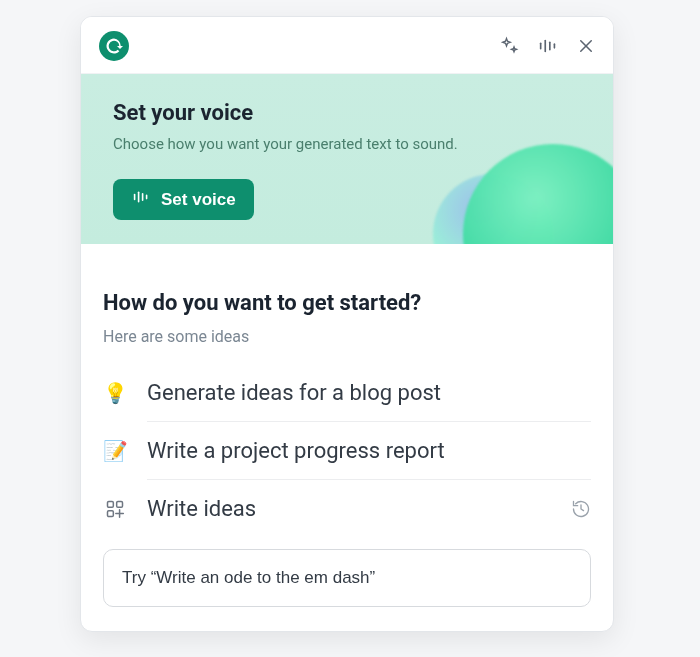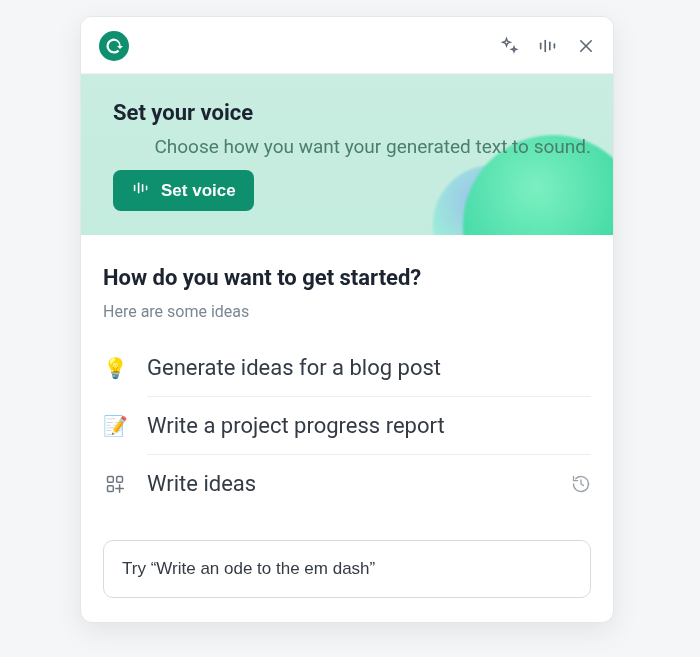--- a/index.html
+++ b/index.html
@@ -45,46 +45,46 @@
   }
   .blob {
     position: absolute;
     border-radius: 50%;
     filter: blur(1px);
     opacity: 0.95;
   }
   .blob1 { width:180px; height:180px; right:-30px; bottom:-80px; background: radial-gradient(circle at 40% 30%, #7af0c0 0%, #2ed59a 70%); }
   .blob2 { width:120px; height:120px; right:60px; bottom:-50px; background: radial-gradient(circle at 40% 30%, #7f9af5 0%, #7afed0 60%); opacity:0.55; }
   .voice-title { font-size: 22px; font-weight: 700; color: #1b2430; margin-bottom: 10px; position:relative; z-index:1;}
-  .voice-sub { font-size: 19px; color: #4a7f6d; margin-bottom: 12px; position:relative; z-index:1;text-align:right;}
+  .voice-sub { font-size: 15px; color: #4a7f6d; margin-bottom: 26px; position:relative; z-index:1;}
   .set-voice-btn {
     display: inline-flex; align-items: center; gap: 10px;
     background: #0e8f6e; color: #fff; font-weight: 600; font-size: 17px;
     padding: 10px 18px; border-radius: 8px; border: none; cursor: pointer;
     position:relative; z-index:1;
   }
   .main { padding: 30px 22px 24px 22px; }
-  .main-title { font-size: 22px; font-weight: 700; color: #1b2430; margin-bottom: 12px; }
+  .main-title { font-size: 22px; font-weight: 700; color: #1b2430; margin-bottom: 12px; margin-top: 16px; }
   .main-sub { font-size: 16px; color: #7b8793; margin-bottom: 18px; }
   .idea-row {
     display: flex; align-items: center; gap: 20px;
     padding: 16px 0;
     cursor: pointer;
     position: relative;
   }
   .idea-list .idea-row:nth-child(2),
   .idea-list .idea-row:nth-child(3) { }
   .idea-emoji { width: 24px; text-align:center; font-size: 20px; flex-shrink:0; }
   .idea-label { font-size: 22px; color: #333b45; }
   .idea-list { display:flex; flex-direction:column; }
   .sep { height:1px; background:#ecedef; margin-left:44px; }
   .more-icon { color:#6e7681; display:flex; align-items:center; justify-content:center; width:24px; flex-shrink:0; }
   .history-icon { margin-left:auto; color:#9aa2ab; display:flex; }
   .prompt-input {
-    margin-top: 28px;
+    margin-top: 12px;
     width: 100%;
     border: 1px solid #d7dade;
     border-radius: 10px;
     padding: 18px 18px;
     font-size: 17px;
     color: #7b8793;
     background:#fff;
   }
   .prompt-input::placeholder { color:#333b45; }
 </style>

